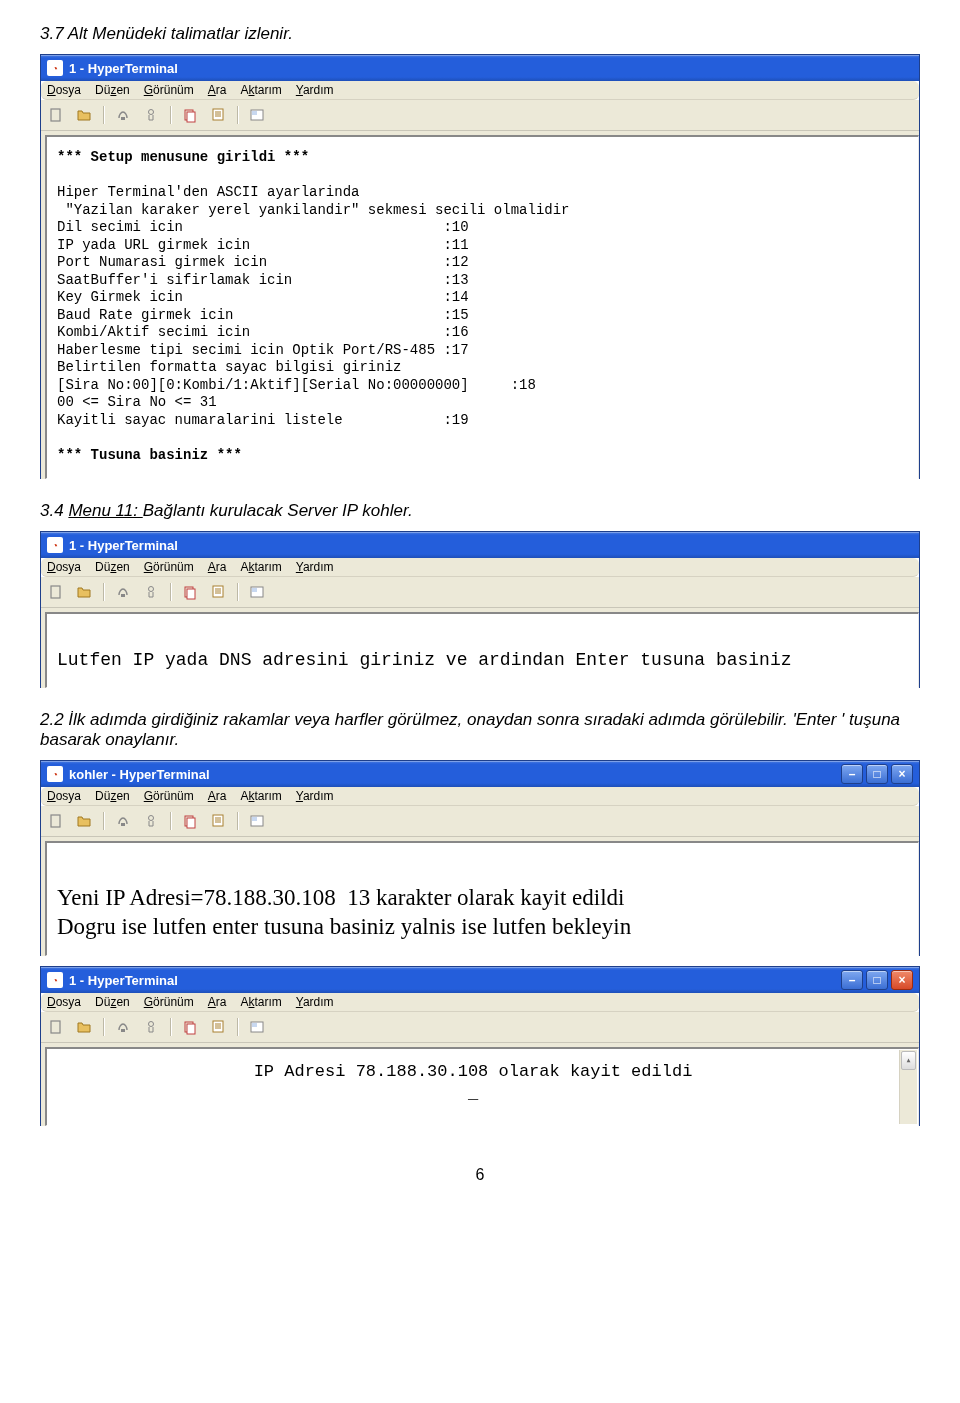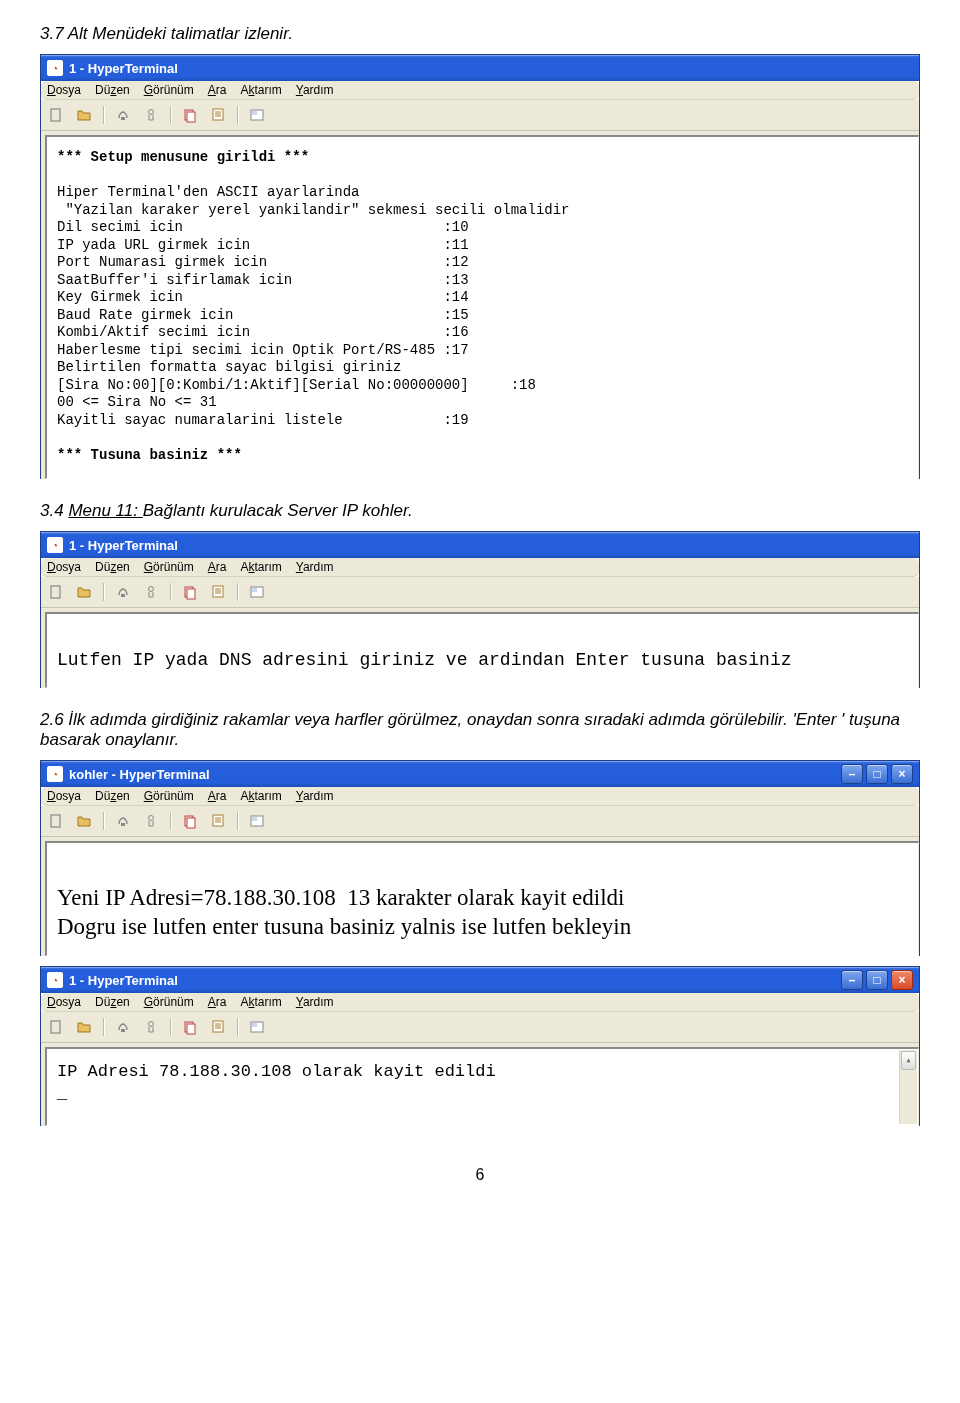--- a/index.html
+++ b/index.html
@@ -107,21 +107,21 @@
     padding: 12px 10px 14px 10px;
     font-family: "Lucida Console", "Courier New", monospace;
     font-size: 14px;
     line-height: 1.25;
     white-space: pre;
     color: #000;
     overflow: hidden;
     position: relative;
   }
   .terminal .bold { font-weight: bold; }
-  .terminal.has-scroll { padding-right: 29px; }
+  .terminal.has-scroll { padding-right: 29px; text-align: center; }
   .scrollbar {
     position: absolute; right: 1px; top: 1px; bottom: 1px;
     width: 17px;
     background: #ece9d8;
     border-left: 1px solid #d6d2c2;
     display: flex; flex-direction: column; justify-content: space-between;
   }
   .scrollbar .arrow {
     height: 17px; background: linear-gradient(#fff,#ddd);
     border: 1px solid #bbb; border-radius: 2px; margin: 1px;
@@ -283,21 +283,21 @@
           <rect x="3" y="4" width="5" height="4" fill="#c8d8f0"></rect>
         </svg>
       </span>
   </div>
   <div class="term-wrap">
     <div class="terminal" style="font-size:18px;padding-bottom:16px;">
 <span>Lutfen IP yada DNS adresini giriniz ve ardindan Enter tusuna basiniz</span></div>
   </div>
 </div>
 
-<p class="doc-text">2.6 İlk adımda girdiğiniz rakamlar veya harfler görülmez, onaydan sonra sıradaki adımda görülebilir. 'Enter ' tuşuna basarak onaylanır.</p>
+<p class="doc-text">2.2 İlk adımda girdiğiniz rakamlar veya harfler görülmez, onaydan sonra sıradaki adımda görülebilir. 'Enter ' tuşuna basarak onaylanır.</p>
 
 <div class="window small">
   <div class="titlebar">
     <span class="title-icon">◔</span>
     <span>kohler - HyperTerminal</span>
     <span class="spacer"></span>
     <div class="winbtns">
       <div class="winbtn">–</div>
       <div class="winbtn">□</div>
       <div class="winbtn" style="background:linear-gradient(#7fa8f0,#3a6ed4);">×</div>

